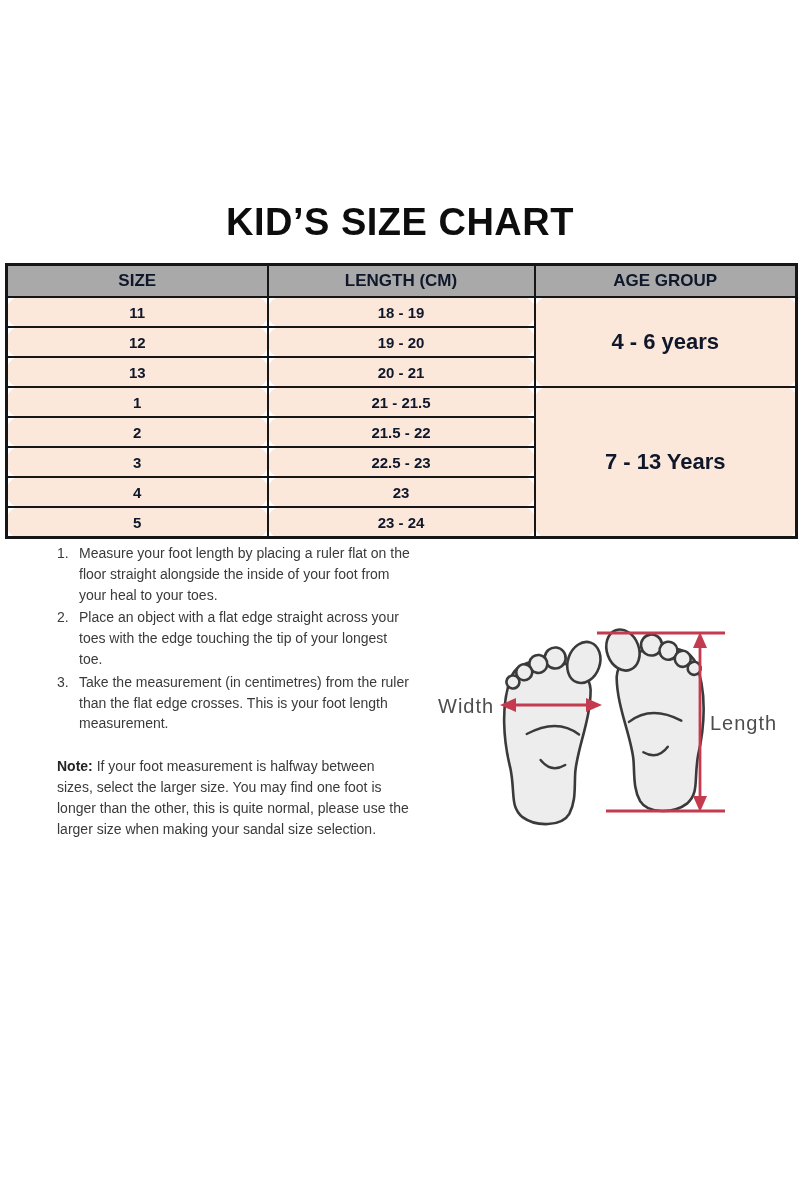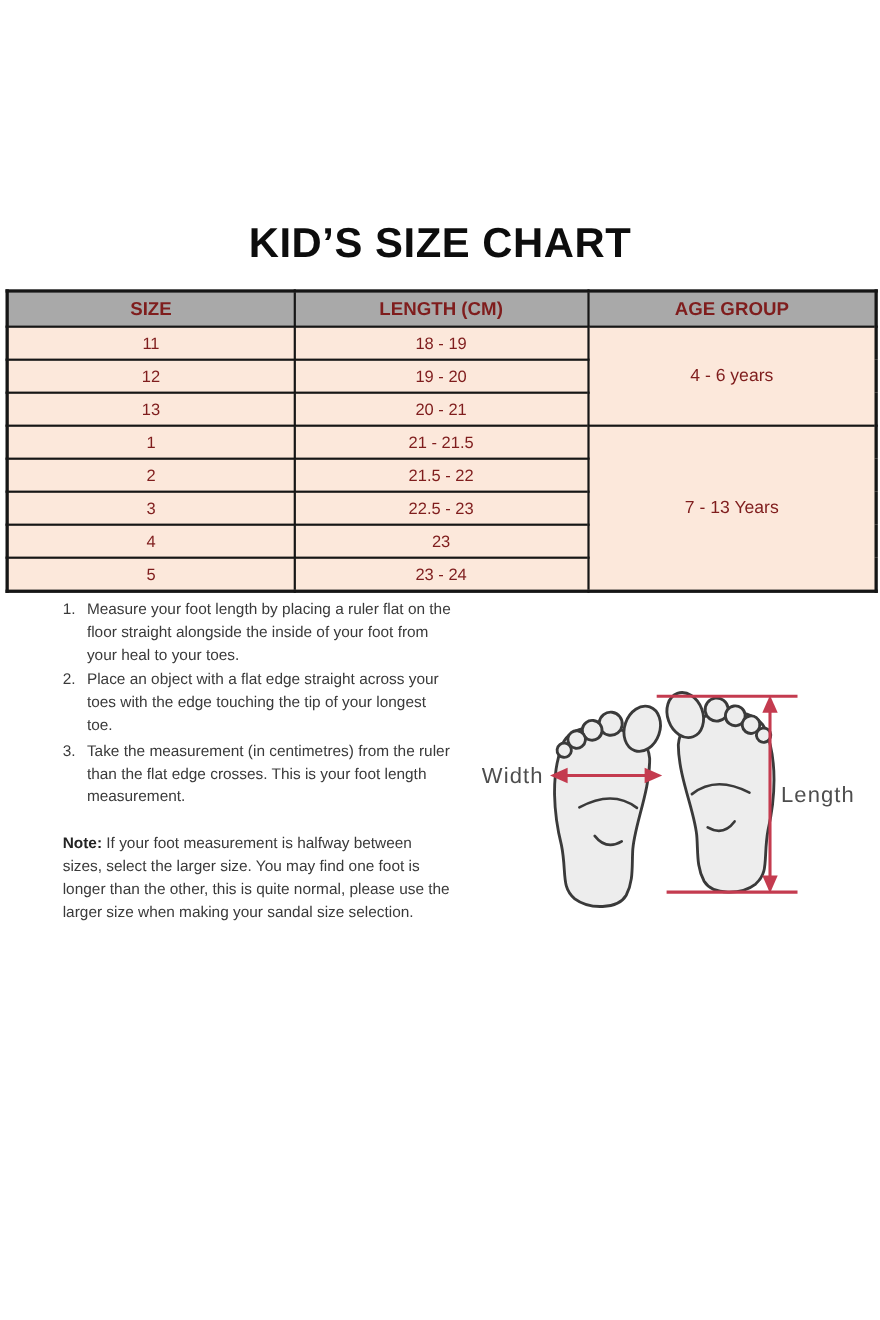--- a/index.html
+++ b/index.html
@@ -24,31 +24,31 @@
     letter-spacing:0.5px;color:var(--title);
   }
   table.size-table{
     position:absolute;left:5px;top:263px;width:790px;
     border-collapse:collapse;table-layout:fixed;
     border:3px solid var(--border);
   }
   table.size-table th, table.size-table td{
     border:2px solid var(--border);
     text-align:center;vertical-align:middle;
-    color:#7f1d1d;padding:0;
+    color:#0f172a;padding:0;
   }
   table.size-table th{
     background:var(--header-bg);height:30px;
     font-size:17px;font-weight:bold;
   }
   table.size-table td{
     background:var(--row-bg);height:28px;
-    font-size:15px;font-weight:normal;
-  }
-  table.size-table td.age{font-size:16px;}
+    font-size:15px;font-weight:bold;border-radius:13px;
+  }
+  table.size-table td.age{font-size:22px;}
   col.c1{width:261px;} col.c2{width:267px;} col.c3{width:262px;}
 
   .instructions{
     position:absolute;left:57px;top:543px;width:356px;
     color:var(--text);font-size:14px;line-height:20.8px;
   }
   .instructions .lead{
     margin:0 0 18px 0;font-weight:bold;color:#2e2e2e;
   }
   .instructions ol{

